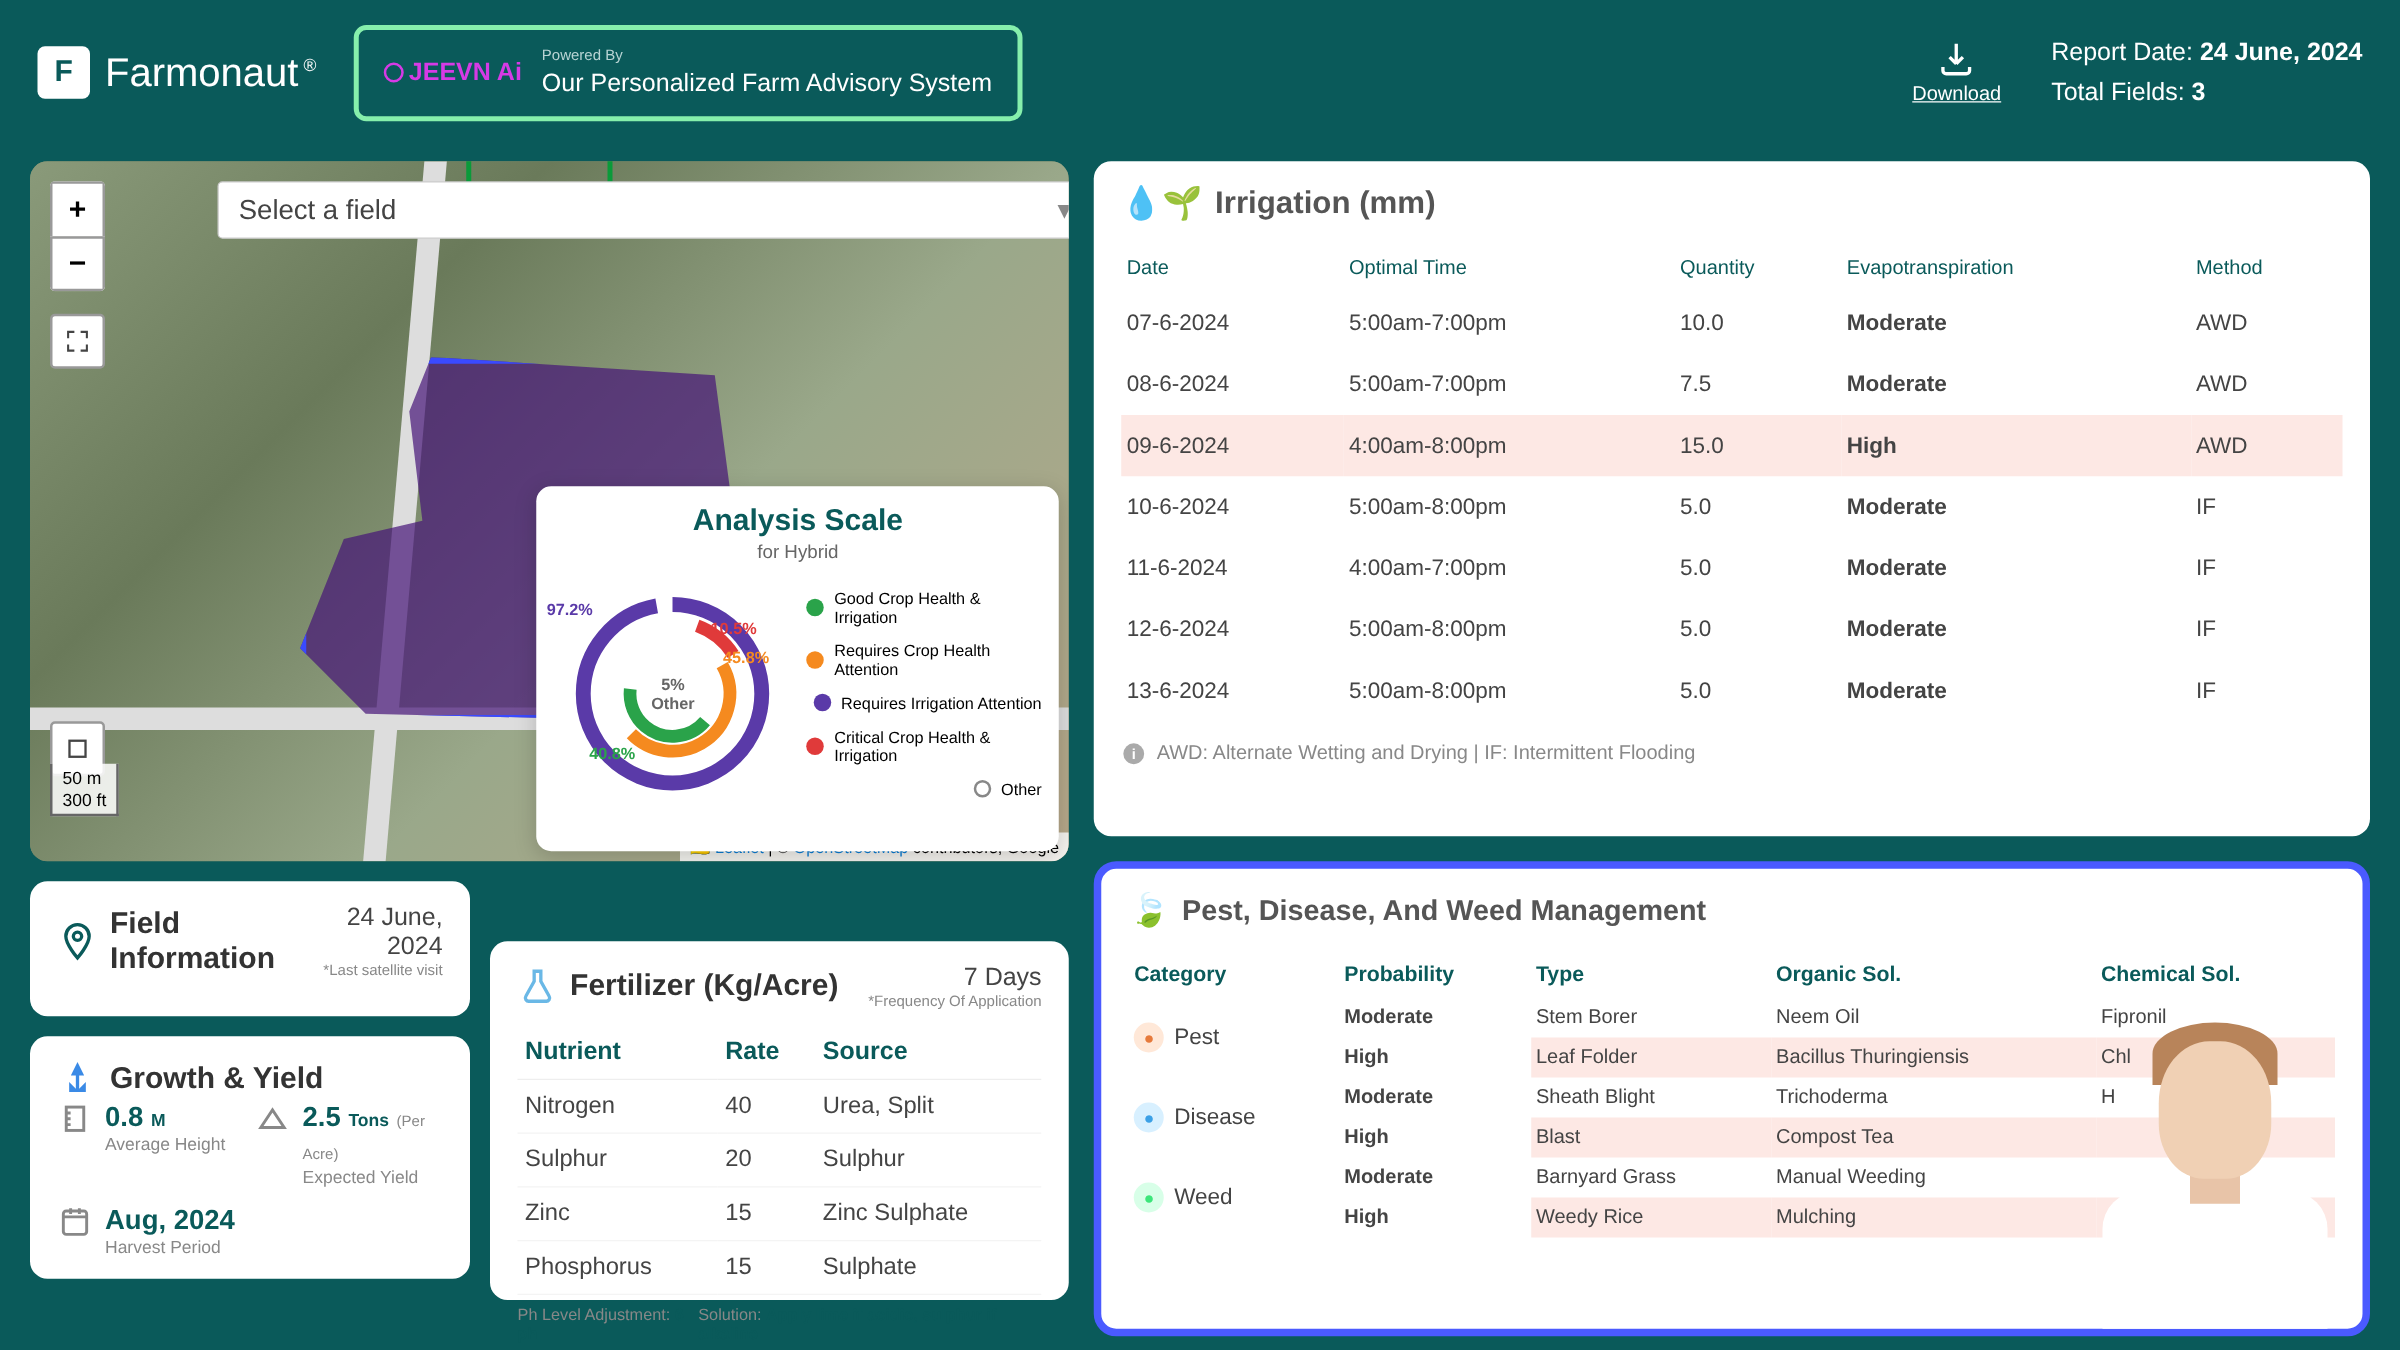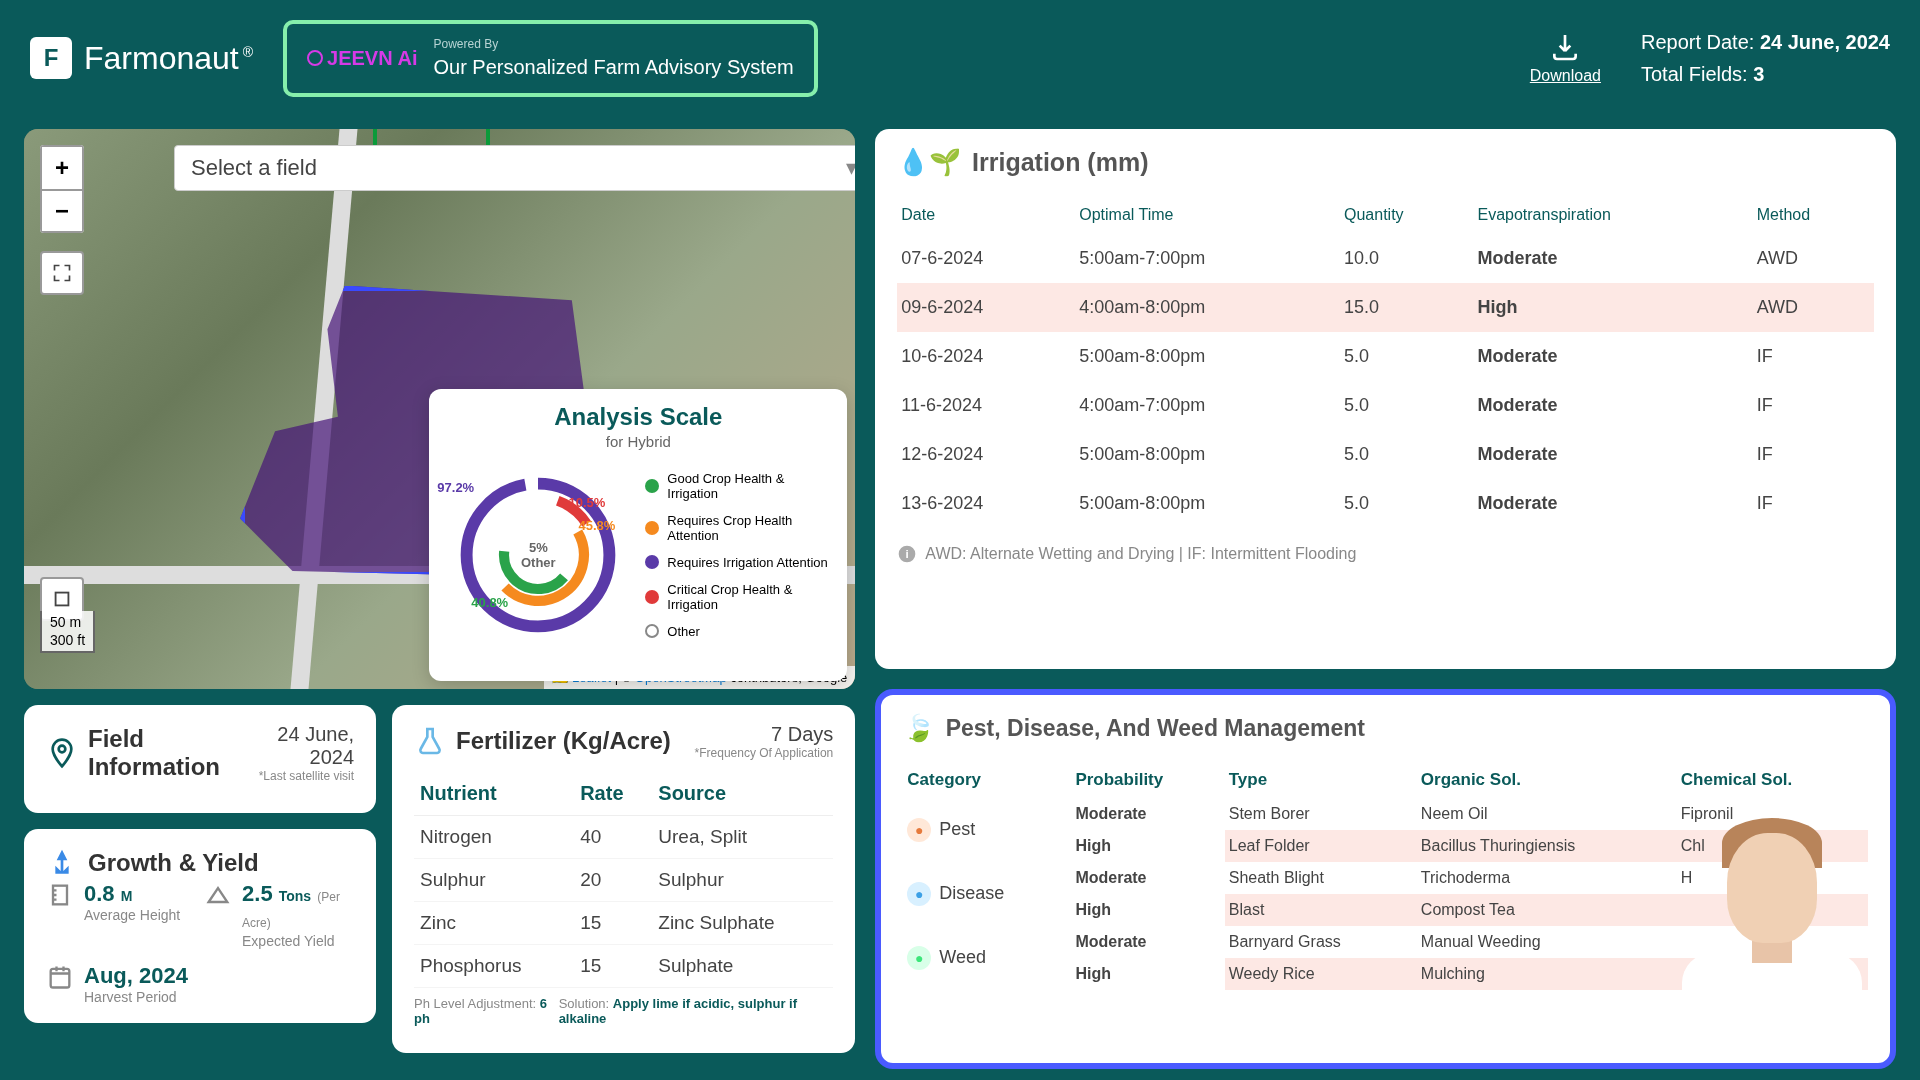--- a/index.html
+++ b/index.html
@@ -39,41 +39,41 @@
 .map-attr { position: absolute; bottom: 0; right: 0; background: rgba(255,255,255,0.85); padding: 4px 8px; font-size: 13px; }
 .map-attr a { color: #0b7dd4; text-decoration: none; }
 .analysis-box { position: absolute; bottom: 8px; right: 8px; width: 418px; height: 292px; background: #fff; border-radius: 12px; padding: 14px; box-shadow: 0 4px 18px rgba(0,0,0,0.18); }
 .analysis-title { text-align: center; font-size: 24px; font-weight: 700; color: #0a5a5a; }
 .analysis-sub { text-align: center; font-size: 15px; color: #666; margin-top: 2px; }
 .analysis-content { display: flex; gap: 12px; margin-top: 10px; }
 .donut-wrap { position: relative; width: 190px; height: 190px; flex-shrink: 0; }
 .donut { width: 170px; height: 170px; margin: 10px; }
 .donut-center { position: absolute; top: 50%; left: 50%; transform: translate(-50%,-50%); text-align: center; font-size: 13px; font-weight: 600; color: #666; }
 .donut-label { position: absolute; font-size: 13px; font-weight: 600; }
-.legend { display: flex; flex-direction: column; gap: 12px; justify-content: center; font-size: 13px; }
+.legend { display: flex; flex-direction: column; gap: 12px; justify-content: center; font-size: 13px; align-items: flex-end; }
 .legend-item { display: flex; align-items: center; gap: 8px; }
 .legend-dot { width: 14px; height: 14px; border-radius: 50%; flex-shrink: 0; }
 .card-header { display: flex; align-items: center; justify-content: space-between; margin-bottom: 12px; }
 .card-title { display: flex; align-items: center; gap: 10px; font-size: 24px; font-weight: 700; color: #333; }
 .card-icon { width: 32px; height: 32px; flex-shrink: 0; }
 .card-sub { text-align: right; font-size: 12px; color: #888; }
 .card-sub-main { font-size: 20px; color: #444; font-weight: 500; }
 .field-info-grid { display: grid; grid-template-columns: 1fr 1fr; gap: 8px; }
 .info-cell { }
 .info-val { font-size: 24px; font-weight: 700; color: #0a5a5a; }
 .info-val .unit { font-size: 16px; font-weight: 600; }
 .info-label { font-size: 16px; color: #888; margin-top: 4px; }
 .growth-grid { display: grid; grid-template-columns: 1fr 1fr; gap: 14px 8px; }
 .growth-cell { display: flex; gap: 10px; }
 .growth-icon { width: 28px; height: 28px; color: #888; flex-shrink: 0; }
 .growth-val { font-size: 22px; font-weight: 700; color: #0a5a5a; }
 .growth-val .unit { font-size: 14px; font-weight: 600; }
 .growth-val .unit-sm { font-size: 12px; font-weight: 400; color: #888; }
 .growth-label { font-size: 14px; color: #888; }
-.fert-card { height: 348px; }
+.fert-card { height: 287px; margin-top: 48px; }
 .fert-table { width: 100%; border-collapse: collapse; }
 .fert-table th { text-align: left; color: #0a5a5a; font-size: 20px; font-weight: 700; padding: 10px 6px; border-bottom: 1px solid #eee; }
 .fert-table td { padding: 10px 6px; font-size: 19px; color: #444; border-bottom: 1px solid #f4f4f4; }
 .fert-footer { display: flex; justify-content: space-between; font-size: 13px; color: #888; margin-top: 8px; }
 .fert-footer b { color: #0a5a5a; font-weight: 700; }
 .irrig-card { height: 540px; }
 .irrig-title { display: flex; align-items: center; gap: 10px; font-size: 25px; font-weight: 700; color: #555; margin-bottom: 18px; }
 .irrig-table { width: 100%; border-collapse: collapse; }
 .irrig-table th { text-align: left; color: #0a5a5a; font-size: 16px; font-weight: 400; padding: 10px 4px; }
 .irrig-table td { padding: 14px 4px; font-size: 18px; color: #444; }
@@ -349,20 +349,27 @@
             </tr>
           </thead>
         <tbody id="irrig-body">
             <tr>
               <td>07-6-2024</td>
               <td>5:00am-7:00pm</td>
               <td>10.0</td>
               <td class="evap-moderate">Moderate</td>
               <td>AWD</td>
             </tr>
+            <tr>
+              <td>08-6-2024</td>
+              <td>5:00am-7:00pm</td>
+              <td>7.5</td>
+              <td class="evap-moderate">Moderate</td>
+              <td>AWD</td>
+            </tr>
             <tr class="high">
               <td>09-6-2024</td>
               <td>4:00am-8:00pm</td>
               <td>15.0</td>
               <td class="evap-high">High</td>
               <td>AWD</td>
             </tr>
             <tr>
               <td>10-6-2024</td>
               <td>5:00am-8:00pm</td>

